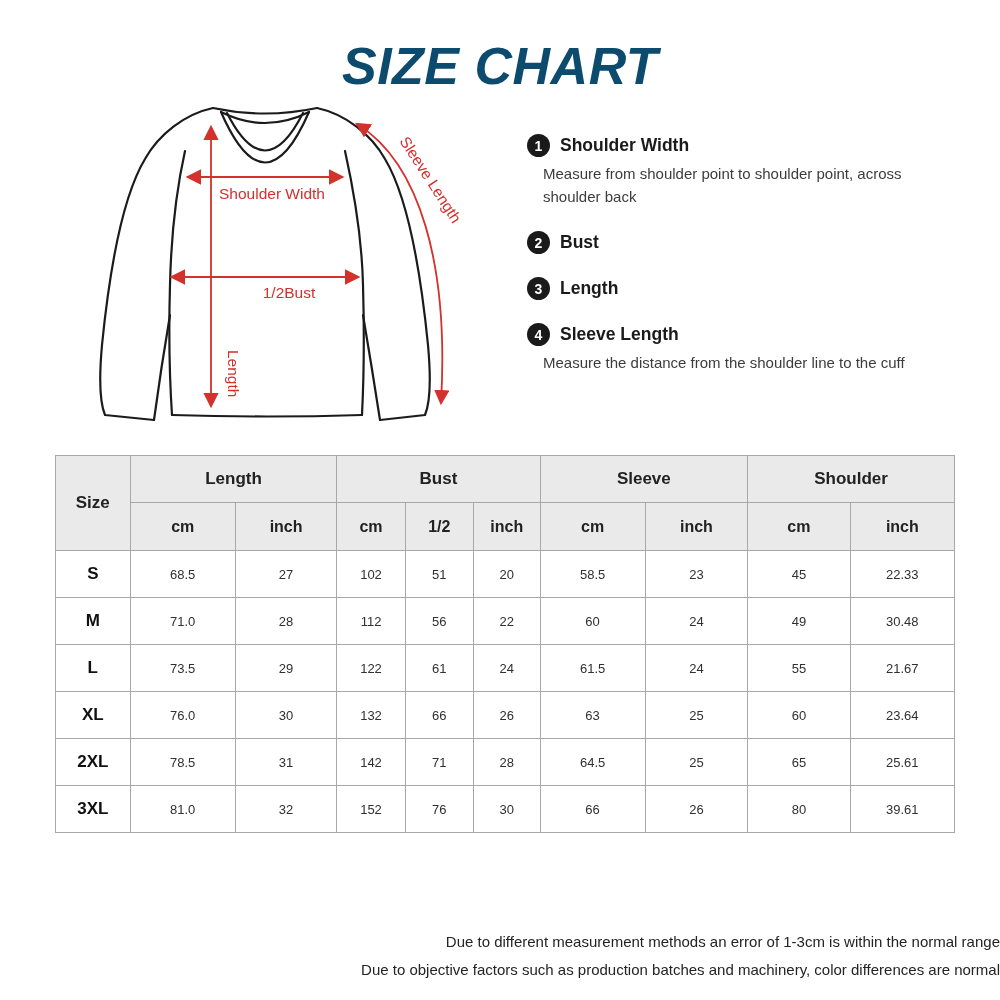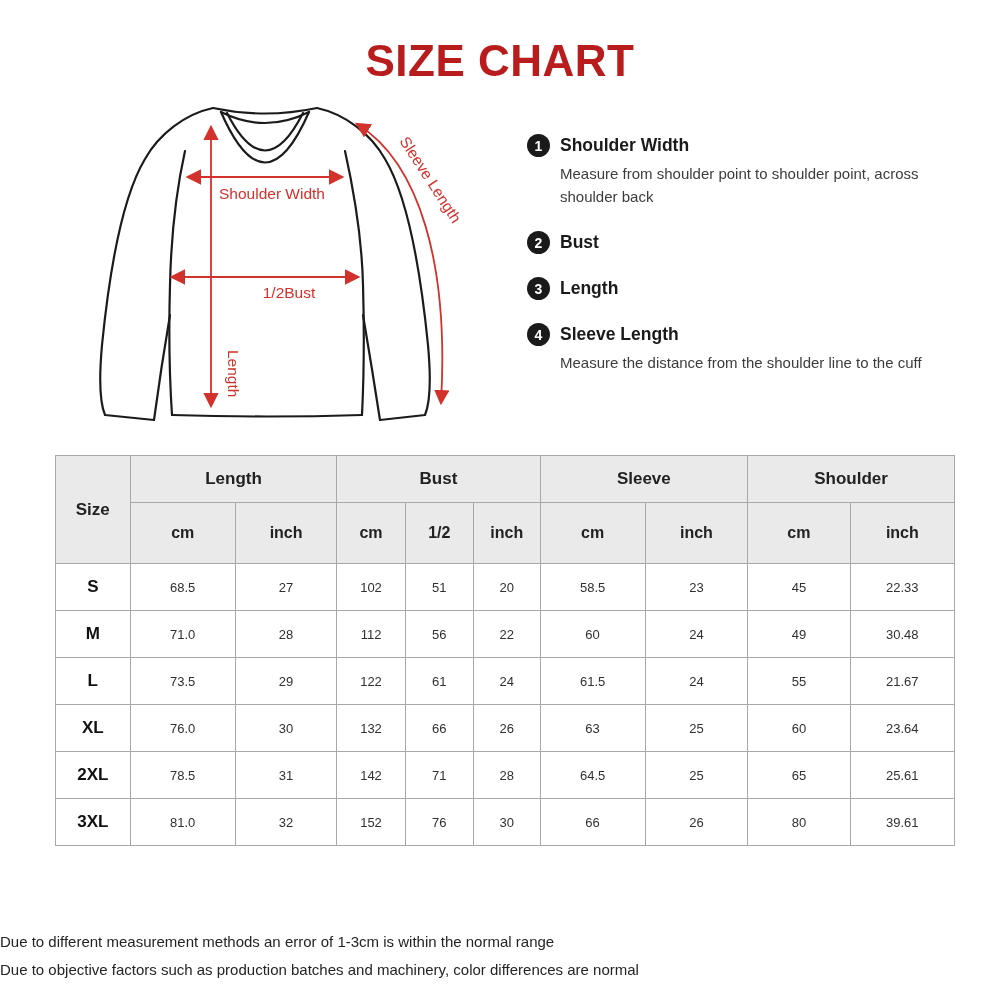--- a/index.html
+++ b/index.html
@@ -6,57 +6,57 @@
     --accent:#d3312c;
     --table-border:#a8a8a8;
     --header-bg:#eaeaea;
   }
   *{margin:0;padding:0;box-sizing:border-box;}
   body{background:#fff;font-family:"Liberation Sans",sans-serif;}
   .page{position:relative;width:1000px;height:1000px;background:#ffffff;overflow:hidden;}
 
   .page-title{
     position:absolute;top:36px;left:0;width:100%;
-    text-align:center;font-size:44px;font-weight:bold;
-    letter-spacing:.5px;color:#b91c1c;
+    text-align:center;font-size:52px;font-weight:bold;
+    letter-spacing:.5px;color:#0c4a6e;font-style:italic;
   }
 
   .diagram-svg{position:absolute;left:0;top:0;width:1000px;height:1000px;}
   .diagram-svg text{font-family:"Liberation Sans",sans-serif;font-size:15.5px;fill:var(--accent);}
   .sweater{fill:none;stroke:#1b1b1b;stroke-width:2.2;stroke-linecap:round;stroke-linejoin:round;}
   .redline{fill:none;stroke:var(--accent);stroke-width:1.8;}
 
   .instructions{position:absolute;left:527px;top:134px;width:440px;}
   .instr{margin-bottom:23px;}
   .instr-head{display:flex;align-items:center;gap:10px;}
   .num-badge{
     width:23px;height:23px;border-radius:50%;background:#1a1a1a;color:#ffffff;
     font-size:14px;font-weight:bold;display:flex;align-items:center;justify-content:center;
     flex:0 0 23px;
   }
   .instr-title{font-size:17.5px;font-weight:bold;color:#1a1a1a;}
-  .instr-desc{margin:6px 0 0 33px;font-size:15px;line-height:1.5;color:#3c3c3c;max-width:362px;}
+  .instr-desc{margin:6px 0 0 16px;font-size:15px;line-height:1.5;color:#3c3c3c;max-width:362px;}
 
   table.size-table{
     position:absolute;left:55px;top:455px;width:900px;
     border-collapse:collapse;table-layout:fixed;
   }
   .size-table th,.size-table td{
     border:1px solid var(--table-border);
     text-align:center;vertical-align:middle;
   }
   .size-table thead th{background:var(--header-bg);font-weight:bold;color:#222;}
   .size-table tr.groups th{height:47px;font-size:17px;}
-  .size-table tr.units th{height:61px;font-size:16px;}
+  .size-table tr.units th{height:48px;font-size:16px;}
   .size-table tbody td{height:47px;font-size:13px;color:#303030;background:#fff;}
   .size-table tbody td.size-cell{font-weight:bold;color:#111;font-size:17px;}
 
   .footer{
     position:absolute;left:0;top:928px;width:100%;
-    text-align:left;font-size:15px;color:#242424;line-height:27.5px;
+    text-align:right;font-size:15px;color:#242424;line-height:27.5px;
   }
 </style>
 </head>
 <body>
 
 <div class="page">
 
   <div class="page-title">SIZE CHART</div>
 
   <svg class="diagram-svg" viewBox="0 0 1000 1000" xmlns="http://www.w3.org/2000/svg" aria-hidden="true">

